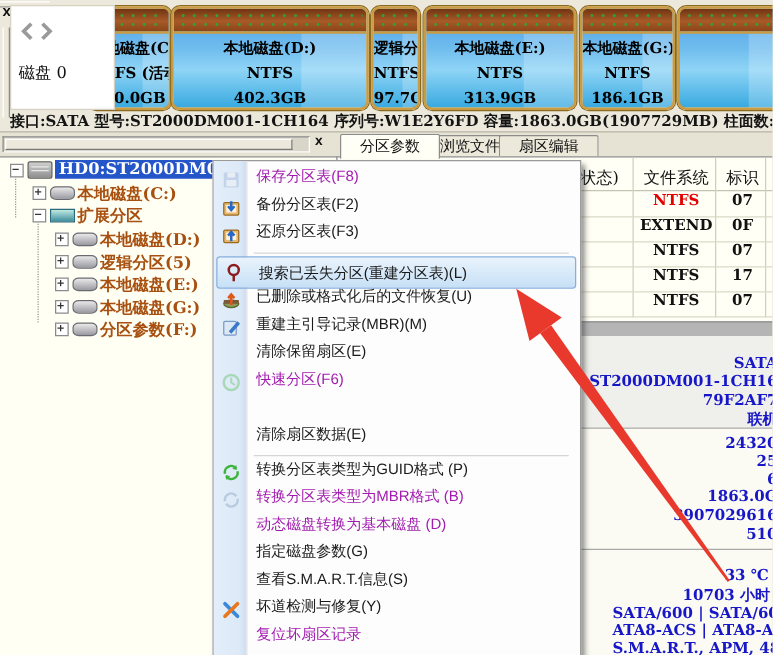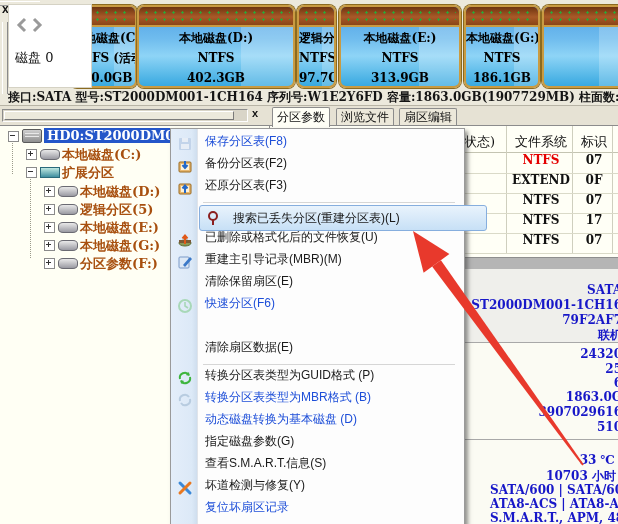--- a/index.html
+++ b/index.html
@@ -31,21 +31,21 @@
 
   #disk-info-line{left:8px;top:89px;width:610px;height:16px;font:bold 12px "DejaVu Serif",serif;color:#141414;}
 
   
   #split-row{left:0;top:105px;width:618px;height:20px;background:#e6e2d4;border-top:1px solid #b8b4a6;}
   #pane-scroll{left:2px;top:3px;width:244px;height:11px;background:#d9d5c8;
     border:1px solid;border-color:#8c8c8c #fdfdfd #fdfdfd #8c8c8c;cursor:pointer;}
   #pane-scroll .thumb{position:absolute;left:1px;top:1px;width:228px;height:7px;background:#ece9dc;
     border:1px solid;border-color:#fff #7a7a7a #7a7a7a #fff;}
   #pane-close{left:252px;top:1px;font:bold 11px "Liberation Sans",sans-serif;color:#111;cursor:pointer;}
-  .tab{top:2px;height:17px;padding:0 4px;font:12px "Liberation Sans",sans-serif;color:#111;
+  .tab{top:2px;height:17px;padding:0 15px;font:12px "Liberation Sans",sans-serif;color:#111;
     background:#ece8da;border:1px solid #8c8c8c;border-bottom:none;border-radius:2px 2px 0 0;
     line-height:17px;cursor:pointer;}
   .tab.active{top:1px;height:19px;background:#fffff6;line-height:18px;z-index:2;}
 
   
   #tree{left:0;top:125px;width:269px;height:399px;background:#fffff4;
     border-top:1px solid #8c8c8c;border-right:1px solid #8c8c8c;z-index:2;}
   .trow{position:absolute;height:17px;font:bold 13px "DejaVu Serif",serif;color:#a8500f;
     white-space:nowrap;cursor:pointer;}
   .trow .lbl{position:absolute;top:1px;}
@@ -77,21 +77,21 @@
   .ival.r{right:-4px;text-align:right;}
 
   
   #menu{left:170px;top:128px;width:293px;height:398px;background:#fdfdfd;border:1px solid #9a9a9a;
     box-shadow:3px 3px 4px rgba(60,60,60,0.55);z-index:5;}
   #menu .gutter{position:absolute;left:0;top:0;width:26px;height:100%;
     background:linear-gradient(90deg,#e4eefa,#dce9f7 80%,#cfdeee);border-right:1px solid #e0e4ea;}
   .mitem{position:absolute;left:1px;width:289px;height:22px;line-height:22px;cursor:pointer;
     font:12px "Liberation Sans",sans-serif;color:#1a1a1a;white-space:nowrap;}
   .mitem .mlabel{position:absolute;left:33px;top:0;}
-  .mitem.disabled{color:#1d4ed8;}
+  .mitem.disabled{color:#a21caf;}
   .mitem.hl{height:24px;line-height:24px;background:linear-gradient(180deg,#e9f3fc,#c7e0f6);
     border:1px solid #86aede;border-radius:3px;left:2px;width:286px;}
   .msep{position:absolute;left:32px;width:252px;height:1px;background:#d6d6d6;}
   .micon{position:absolute;left:5px;top:3px;width:16px;height:16px;}
   .mitem.hl .micon{top:4px;}
 
   
   #arrow-svg{left:0;top:0;z-index:9;pointer-events:none;}
 </style>
 </head>
@@ -344,21 +344,21 @@
         <svg width="16" height="16">
             <rect x="2" y="4" width="12" height="10" rx="1" fill="#e8b870" stroke="#9a6a20"></rect>
             <rect x="4" y="6" width="8" height="6" fill="#fdf2da"></rect>
             <path d="M8 13 L8 6 M5.5 8.5 L8 5.5 L10.5 8.5" stroke="#2468c8" stroke-width="2" fill="none"></path>
           </svg></span>
       <span class="mlabel">还原分区表(F3)</span>
     </div>
 
     <div class="msep" style="top:73px;"></div>
 
-    <div class="mitem hl" style="top:76px;margin-left:26px;">
+    <div class="mitem hl" style="top:76px;">
       <span class="micon">
         <svg width="16" height="16">
             <circle cx="8" cy="6" r="4" fill="none" stroke="#8b1f1f" stroke-width="2"></circle>
             <line x1="8" y1="10" x2="8" y2="15" stroke="#8b1f1f" stroke-width="2"></line>
           </svg></span>
       <span class="mlabel">搜索已丢失分区(重建分区表)(L)</span>
     </div>
     <div class="mitem" style="top:100px;">
       <span class="micon">
         <svg width="16" height="16">

